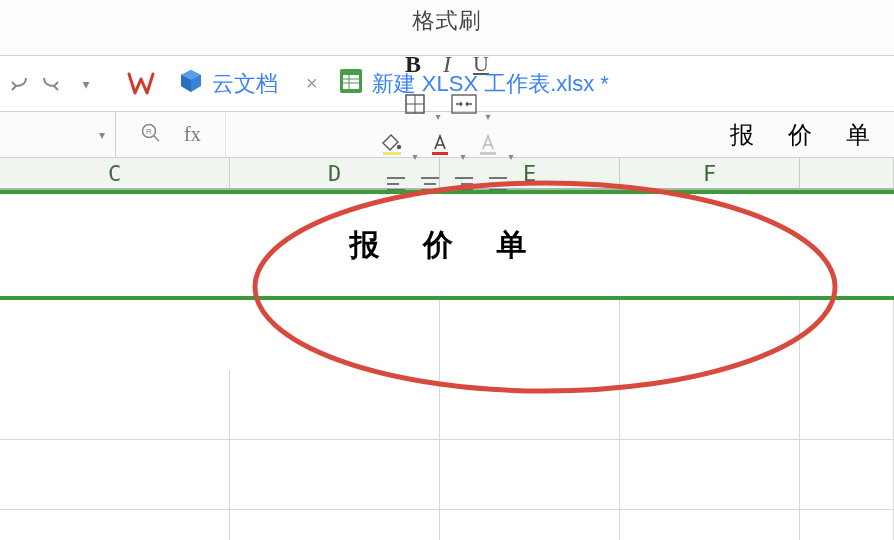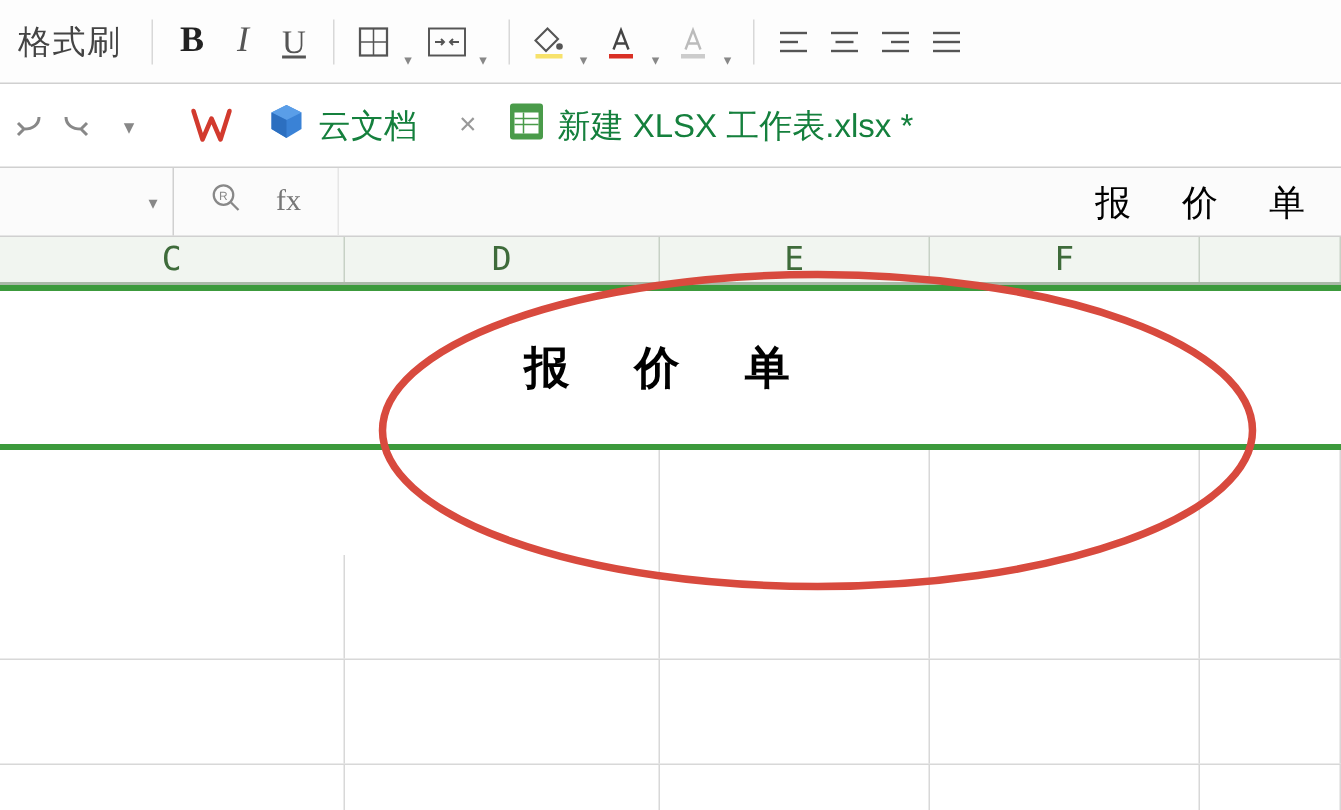--- a/index.html
+++ b/index.html
@@ -13,20 +13,21 @@
     }
     
     .toolbar {
       display: flex;
       align-items: center;
       height: 56px;
       background: #fdfdfd;
       border-bottom: 1px solid #d0d0d0;
       padding: 0 2px;
       gap: 2px;
+      flex-direction: column;
     }
     .toolbar .group { display: flex; align-items: center; gap: 2px; }
     .format-brush {
       font-size: 22px;
       color: #444;
       padding: 6px 10px;
       letter-spacing: 1px;
     }
     .tbtn {
       display: inline-flex;
@@ -72,21 +73,21 @@
       min-width: 28px;
       color: #777;
       cursor: pointer;
     }
     .tab {
       display: flex;
       align-items: center;
       gap: 8px;
       padding: 6px 12px;
       font-size: 22px;
-      color: #15803d;
+      color: #3b82f6;
       cursor: pointer;
     }
     .blue-cube { color: #2b7cd3; }
     .close-x {
       font-size: 20px;
       color: #999;
       padding: 4px 10px;
       cursor: pointer;
     }
     

